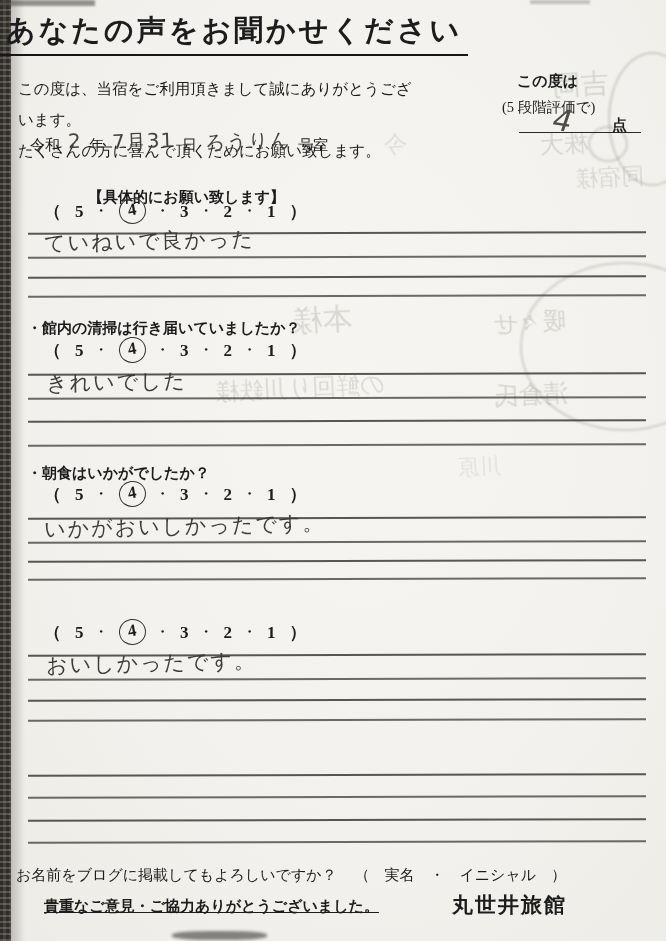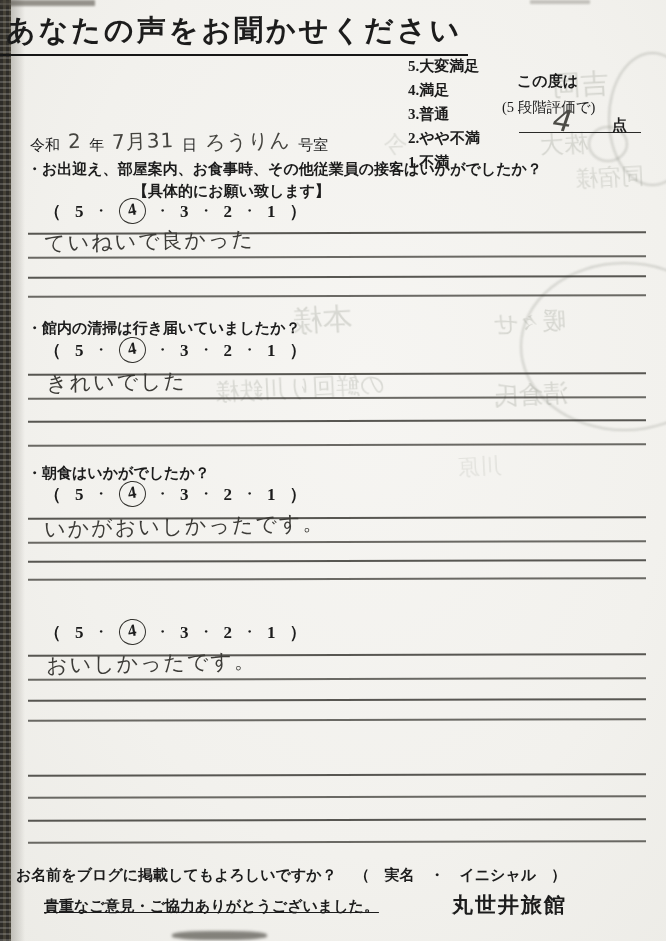--- a/index.html
+++ b/index.html
@@ -50,21 +50,21 @@
   .scale .paren{margin:0 14px;}
   .scale .sep{margin:0 11px; font-size:13px; position:relative; top:-2px;}
   .circled{display:inline-block; border:1.7px solid #34332f; border-radius:50%;
     padding:1px 8px 3px 8px; transform:rotate(-10deg); position:relative; top:-2px;}
 
   .rline{position:absolute; left:28px; width:618px; height:2px; background:#3c3b36; opacity:.85; transform:rotate(-0.15deg);}
   .rline.thin{height:1.5px; opacity:.75;}
 
   .answer{position:absolute; font-size:21px; letter-spacing:2px; transform:rotate(-1.3deg); white-space:nowrap; color:#3d3c38;}
 
-  .footer-blog{position:absolute; left:16px; top:866px; font-size:15px; font-weight:bold; white-space:nowrap;}
+  .footer-blog{position:absolute; left:16px; top:866px; font-size:15px; font-weight:normal; white-space:nowrap;}
   .footer-thanks{position:absolute; left:44px; top:897px; font-size:15px; font-weight:bold;text-decoration:underline;}
   .ryokan{position:absolute; left:452px; top:891px; font-size:21px; font-weight:bold; letter-spacing:2px;text-align:center;}
 
   
   .bleed{position:absolute; transform:scaleX(-1) rotate(3deg); color:#8b8f83; opacity:.28;
     font-family:"DejaVu Sans",sans-serif; filter:blur(.6px); white-space:nowrap; pointer-events:none;}
   .bleed-ellipse{position:absolute; border:2px solid rgba(125,130,118,.30); border-radius:50%; filter:blur(.8px); pointer-events:none;}
 </style>
 </head>
 <body>
@@ -86,47 +86,43 @@
   <div class="bleed" style="left:292px; top:300px; font-size:30px;">本様</div>
   <div class="bleed" style="left:493px; top:306px; font-size:24px;">暖々せ</div>
   <div class="bleed" style="left:215px; top:372px; font-size:24px; opacity:.26;">の鮮回り川鉄様</div>
   <div class="bleed" style="left:493px; top:378px; font-size:25px;">清倉氏</div>
   <div class="bleed" style="left:458px; top:452px; font-size:22px; opacity:.16;">川原</div>
 
   <div class="title">
     <span>あなたの声をお聞かせください</span>
   </div>
 
+  <div class="intro">
+    <div>この度は、当宿をご利用頂きまして誠にありがとうございます。</div>
+    <div>たくさんの方に喜んで頂くためにお願い致します。</div>
+  </div>
 
-  <div class="legend">
-    <div>5.大変満足</div>
-    <div>4.満足</div>
-    <div>3.普通</div>
-    <div>2.やや不満</div>
-    <div>1.不満</div>
-  </div>
 
   <div class="overall-label">この度は</div>
   <div class="overall-sub">(5 段階評価で)</div>
   <div class="score-line"></div>
   <div class="score-val hw">4</div>
   <div class="score-unit">点</div>
 
   <div class="date-row">
     <span class="p">令和</span>
     <span class="hwv hw">2</span>
     <span class="p">年</span>
     <span class="hwv hw">7月31</span>
     <span class="p">日</span>
     <span class="hwv hw">ろうりん</span>
     <span class="p">号室</span>
   </div>
 
-  <div class="q" style="top:160px;">・お出迎え、部屋案内、お食事時、その他従業員の接客はいかがでしたか？</div>
-  <div class="note" style="top:182px;margin-left:45px;">【具体的にお願い致します】</div>
+  <div class="note" style="top:188px;">【具体的にお願い致します】</div>
   <div class="scale" style="top:200px;">
     <span class="paren">（</span><span>5</span><span class="sep">・</span><span class="circled">4</span><span class="sep">・</span><span>3</span><span class="sep">・</span><span>2</span><span class="sep">・</span><span>1</span><span class="paren">）</span>
   </div>
   <div class="answer hw" style="left:44px; top:227px;">ていねいで良かった</div>
   <div class="rline" style="top:232px;"></div>
   <div class="rline thin" style="top:256px;"></div>
   <div class="rline" style="top:276px;"></div>
   <div class="rline thin" style="top:295px;"></div>
 
   <div class="q" style="top:319px;">・館内の清掃は行き届いていましたか？</div>

